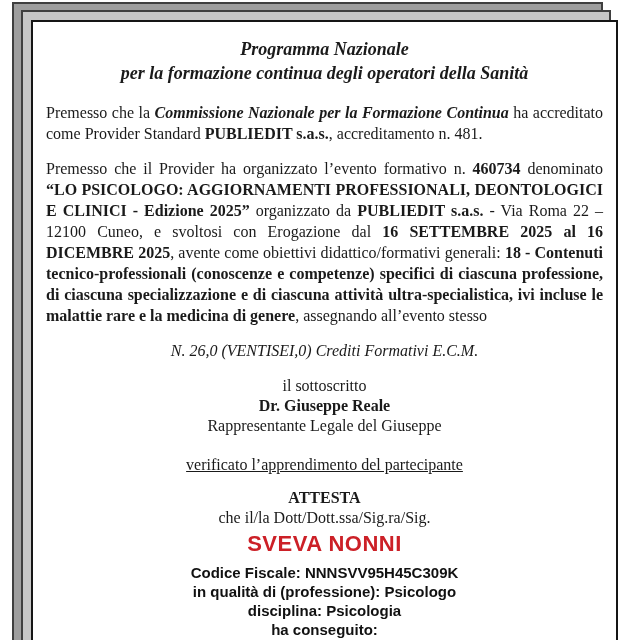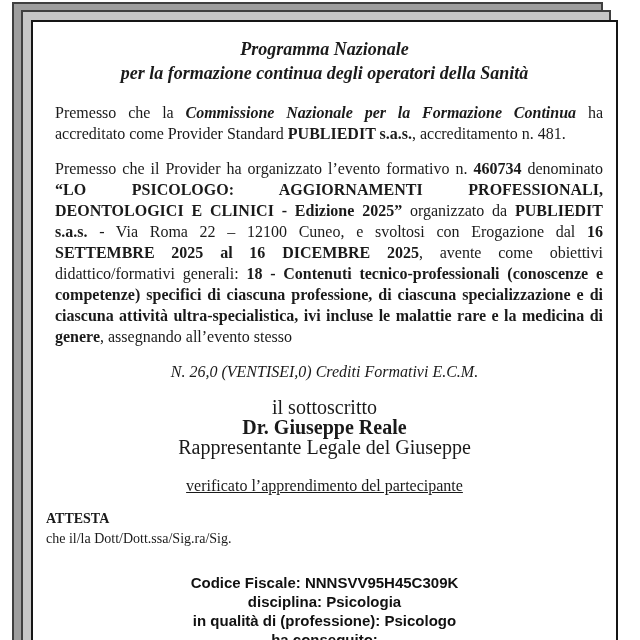--- a/index.html
+++ b/index.html
@@ -37,51 +37,50 @@
     font-weight: bold;
     font-style: italic;
     font-size: 18px;
     line-height: 24px;
     margin-bottom: 17px;
   }
   .para {
     text-align: justify;
     font-size: 16px;
     line-height: 21px;
-    margin-left: 9px;
   }
   .para-1 { margin-bottom: 14px; }
   .para-2 { margin-bottom: 14px; }
   .b  { font-weight: bold; }
   .bi { font-weight: bold; font-style: italic; }
   .credits-line {
     text-align: center;
     font-size: 16px;
     line-height: 21px;
     margin-bottom: 15px;
     font-style: italic;
   }
   .signatory-block {
     text-align: center;
-    font-size: 20px;
+    font-size: 16px;
     line-height: 20px;
     margin-bottom: 19px;
   }
   .verify-line {
     text-align: center;
     font-size: 16px;
     line-height: 20px;
     margin-bottom: 13px;
     text-decoration: underline;
   }
   .attesta-block {
-    text-align: left;
-    font-size: 14px;
+    text-align: center;
+    font-size: 16px;
     line-height: 20px;
-    margin-bottom: 24px;
+    margin-bottom: 4px;
   }
   .participant-name {
     text-align: center;
     font-family: "Liberation Sans", sans-serif;
     font-weight: bold;
     font-size: 22px;
     line-height: 24px;
     letter-spacing: 0.5px;
     color: #cc2027;
     margin-bottom: 7px;
@@ -122,22 +121,23 @@
       <div>Rappresentante Legale del Giuseppe</div>
     </div>
 
     <div class="verify-line">verificato l’apprendimento del partecipante</div>
 
     <div class="attesta-block">
       <div class="b">ATTESTA</div>
       <div>che il/la Dott/Dott.ssa/Sig.ra/Sig.</div>
     </div>
 
+    <div class="participant-name">SVEVA NONNI</div>
 
     <div class="participant-details">
       <div>Codice Fiscale: NNNSVV95H45C309K</div>
+      <div>in qualità di (professione): Psicologo</div>
       <div>disciplina: Psicologia</div>
-      <div>in qualità di (professione): Psicologo</div>
       <div>ha conseguito:</div>
     </div>
 
   </div>
 </div>
 
 </body></html>

